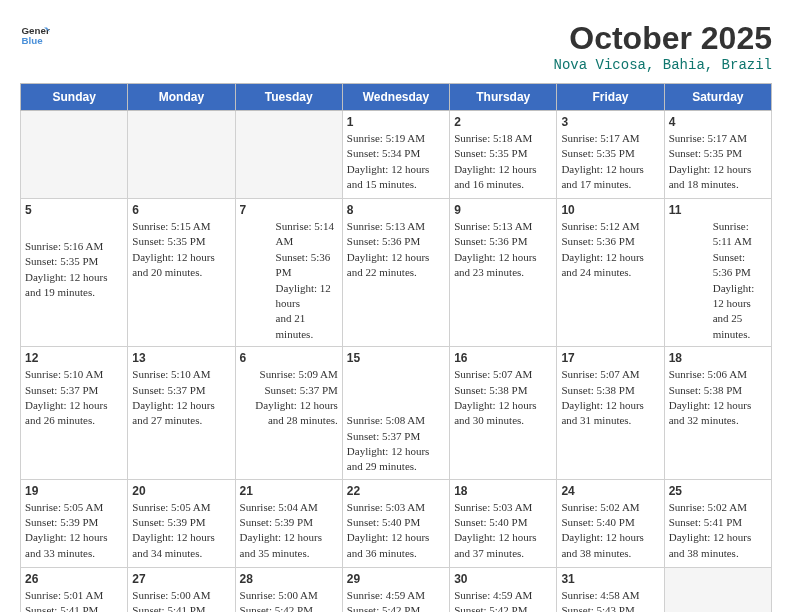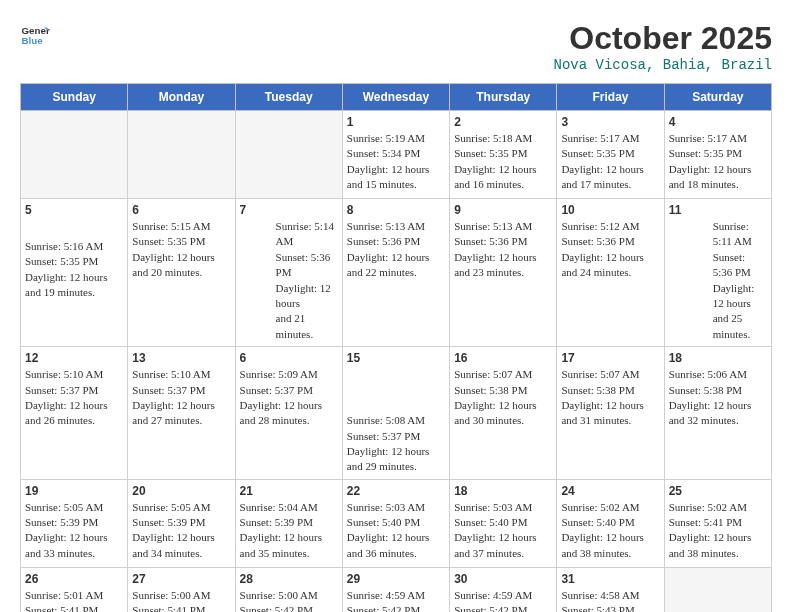--- a/index.html
+++ b/index.html
@@ -202,21 +202,21 @@
         </td>
         <td>
           <span class="day-number">13</span>
           <div class="day-info" style="white-space: pre-line;">Sunrise: 5:10 AM
 Sunset: 5:37 PM
 Daylight: 12 hours
 and 27 minutes.</div>
         </td>
         <td>
           <span class="day-number">6</span>
-          <div class="day-info" style="white-space: pre-line;">Sunrise: 5:09 AM
+          <div class="day-info" style="white-space: pre-line; text-align: right;">Sunrise: 5:09 AM
 Sunset: 5:37 PM
 Daylight: 12 hours
 and 28 minutes.</div>
         </td>
         <td>
           <span class="day-number">15</span>
           <div class="day-info" style="white-space: pre-line; margin-top: 48px;">Sunrise: 5:08 AM
 Sunset: 5:37 PM
 Daylight: 12 hours
 and 29 minutes.</div>

